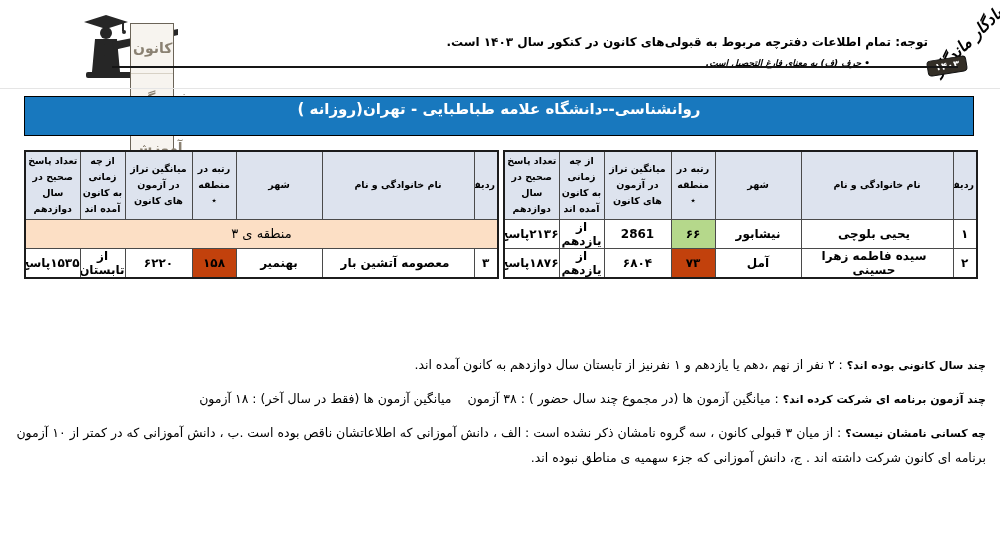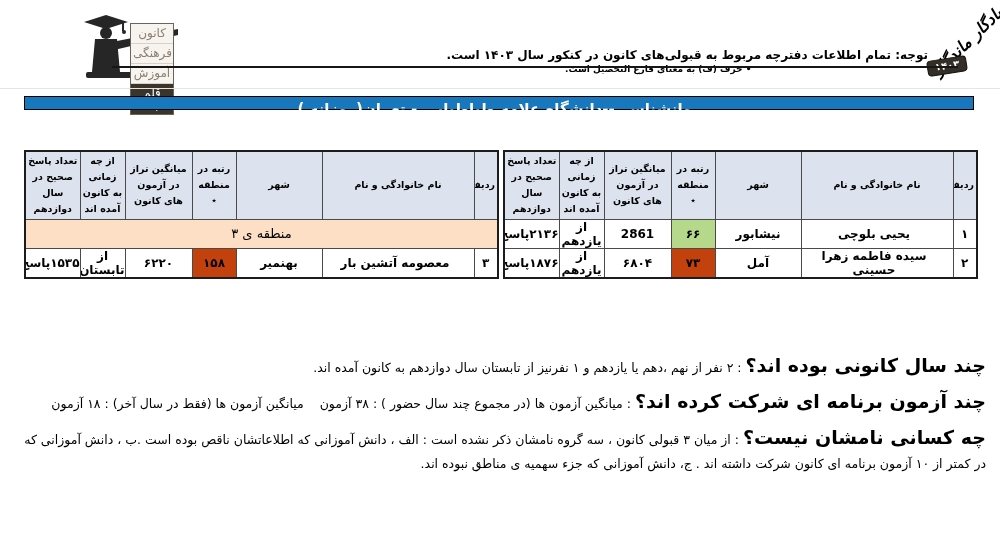--- a/index.html
+++ b/index.html
@@ -3,56 +3,56 @@
 <meta charset="utf-8">
 <style>
   * { box-sizing: border-box; margin: 0; padding: 0; }
   html,body { width:1000px; height:550px; }
   body { font-family:"DejaVu Sans", sans-serif; background:#ffffff; color:#000; }
   .page { position:relative; width:1000px; height:550px; background:#fff; overflow:hidden; direction:rtl; }
 
   
   .logo { position:absolute; top:6px; left:78px; width:118px; height:76px; direction:ltr; }
   .logo-box { position:absolute; left:52px; top:17px; width:44px; border:1px solid #6b6458; background:#f7f4ef; }
-  .logo-box .ln { font-size:12px; font-weight:normal; color:#8a8172; text-align:center; padding:4px 2px; line-height:11px; border-bottom:1px solid #d8d2c6; }
+  .logo-box .ln { font-size:14px; font-weight:bold; color:#8a8172; text-align:center; padding:19px 2px; line-height:11px; border-bottom:1px solid #d8d2c6; }
   .logo-box .ln:last-child { background:#3a342a; color:#fff; border-bottom:none; }
   .logo-fig { position:absolute; left:0; top:0; }
 
   .topline { position:absolute; top:66px; left:112px; width:846px; border-top:2.5px solid #161616; }
   .grayline { position:absolute; top:88px; left:0; width:1000px; border-top:1px solid #e5e5e5; }
 
-  .notice { position:absolute; top:48px; right:72px; text-align:center; }
+  .notice { position:absolute; top:35px; right:72px; text-align:right; }
   .notice-1 { font-size:12px; font-weight:bold; }
-  .notice-2 { font-size:9px; font-weight:bold; margin-top:2px; margin-right:58px; }
+  .notice-2 { font-size:9px; font-weight:bold; margin-top:9px; margin-right:58px;font-style:italic; }
 
   .brand { position:absolute; top:2px; right:0; width:80px; height:86px; }
   .brand-text { position:absolute; top:30px; right:-12px; transform:rotate(-44deg); transform-origin:center;
                 font-style:italic; font-weight:bold; font-size:16px; white-space:nowrap; letter-spacing:1px; }
   .brand-year { position:absolute; top:56px; right:33px; transform:rotate(-9deg); background:#332e26; color:#fff;
                 font-size:10px; font-weight:bold; padding:1px 7px 2px; border-radius:4px; border:1px solid #111; }
 
   
-  .titlebar { position:absolute; top:96px; left:24px; width:950px; height:14px; border:1.5px solid #000;
+  .titlebar { position:absolute; top:96px; left:24px; width:950px; height:40px; border:1.5px solid #000;
               color:#fff; font-weight:bold; font-size:15px; text-align:center; line-height:25px; }
 
   
   table.restable { position:absolute; top:150px; border-collapse:collapse; table-layout:fixed;
                    direction:rtl; border:2px solid #1c1c1c; background:#fff; }
   #tbl-region2 { right:22px; width:473px; }
   #tbl-region3 { left:24px; width:473px; }
   .restable th, .restable td { border:1px solid #4a4a4a; text-align:center; vertical-align:middle; overflow:hidden; }
   .restable th { background:#dde3ee; font-size:9.5px; font-weight:bold; height:57px; line-height:1.7; padding:1px 2px; }
   .region-row td { height:29px; font-size:13px; font-weight:normal; }
   .data-row td { height:20px; font-size:12px; font-weight:bold; }
   .cell-name { text-align:center; padding-right:6px; }
 
   
   .faq { position:absolute; top:353px; right:14px; left:14px; text-align:right; }
   .faq p { margin:0 0 9px; line-height:24px; font-size:12.5px; }
-  .faq strong { font-size:19px; font-weight:bold; }
+  .faq strong { font-size:11px; font-weight:bold; }
 </style>
 </head>
 <body>
 
 <div class="page">
 
   <div class="logo">
     <svg class="logo-fig" width="118" height="76" viewBox="0 0 118 76">
       <g fill="#262626">
         <polygon points="6,16 28,9 50,16 28,23"></polygon>

